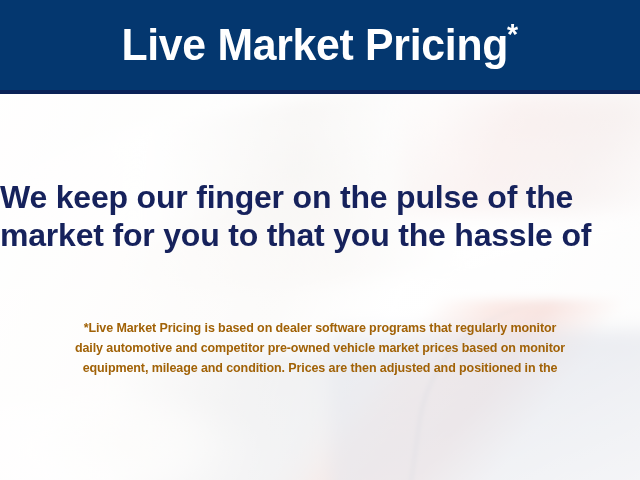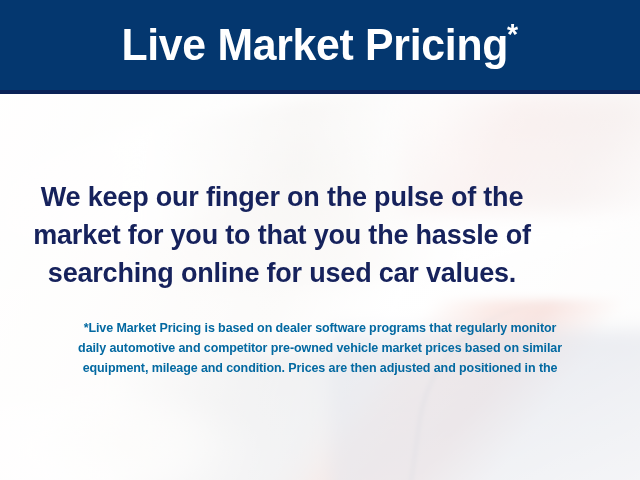--- a/index.html
+++ b/index.html
@@ -181,38 +181,38 @@
   .headline {
     position: absolute;
     top: 178px;
     left: 0;
     width: 564px;
     z-index: 4;
     text-align: center;
     color: #16225c;
     font-family: "Liberation Sans", sans-serif;
     font-weight: bold;
-    font-size: 27px;
+    font-size: 32px;
     line-height: 38px;
     letter-spacing: -0.2px;
   }
   .headline .hl-line {
     display: block;
     white-space: nowrap;
   }
 
   
   .disclaimer {
     position: absolute;
     top: 318px;
     left: 0;
     width: 640px;
     z-index: 4;
     text-align: center;
-    color: #0369a1;
+    color: #a16207;
     font-family: "Liberation Sans", sans-serif;
     font-weight: bold;
     font-size: 12.5px;
     line-height: 20px;
     letter-spacing: -0.1px;
   }
   .disclaimer .dc-line {
     display: block;
     white-space: nowrap;
   }
@@ -238,22 +238,21 @@
   </div>
 
   <div class="title-band">
     <div class="title-text"><span>Live Market Pricing</span><span class="star">*</span></div>
   </div>
   <div class="title-band-underline"></div>
 
   <div class="headline">
     <span class="hl-line">We keep our finger on the pulse of the</span>
     <span class="hl-line">market for you to that you the hassle of</span>
-    <span class="hl-line">searching online for used car values.</span>
   </div>
 
   <div class="disclaimer">
     <span class="dc-line">*Live Market Pricing is based on dealer software programs that regularly monitor</span>
-    <span class="dc-line">daily automotive and competitor pre-owned vehicle market prices based on similar</span>
+    <span class="dc-line">daily automotive and competitor pre-owned vehicle market prices based on monitor</span>
     <span class="dc-line">equipment, mileage and condition. Prices are then adjusted and positioned in the</span>
   </div>
 
 </div>
 
 </body></html>

